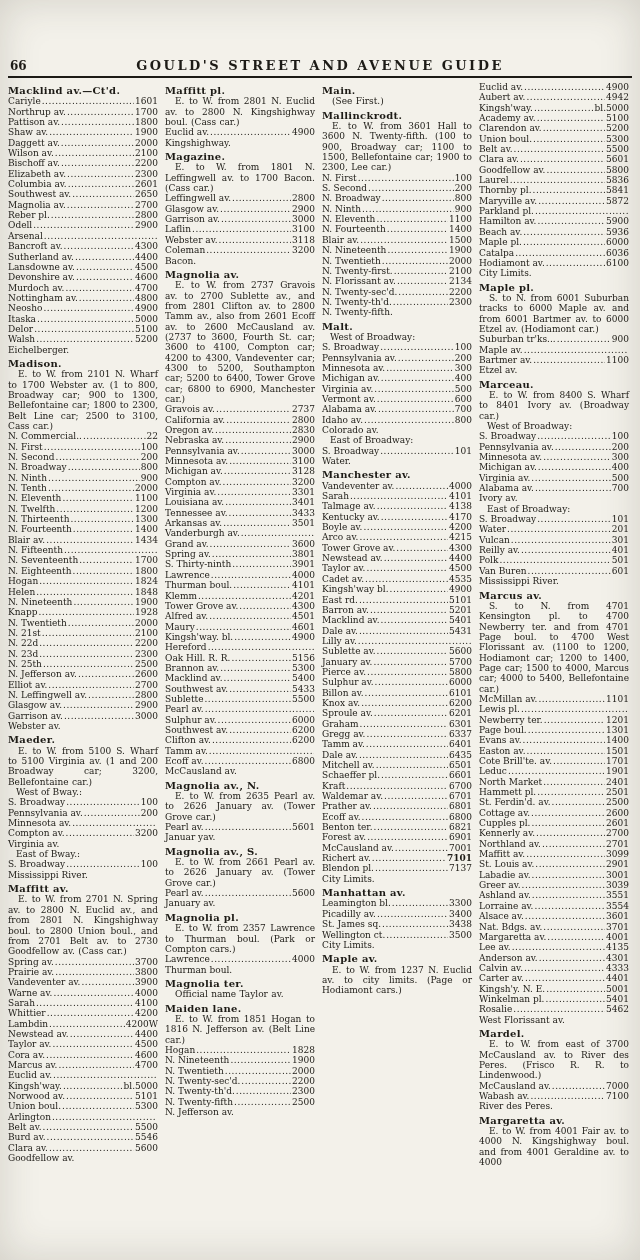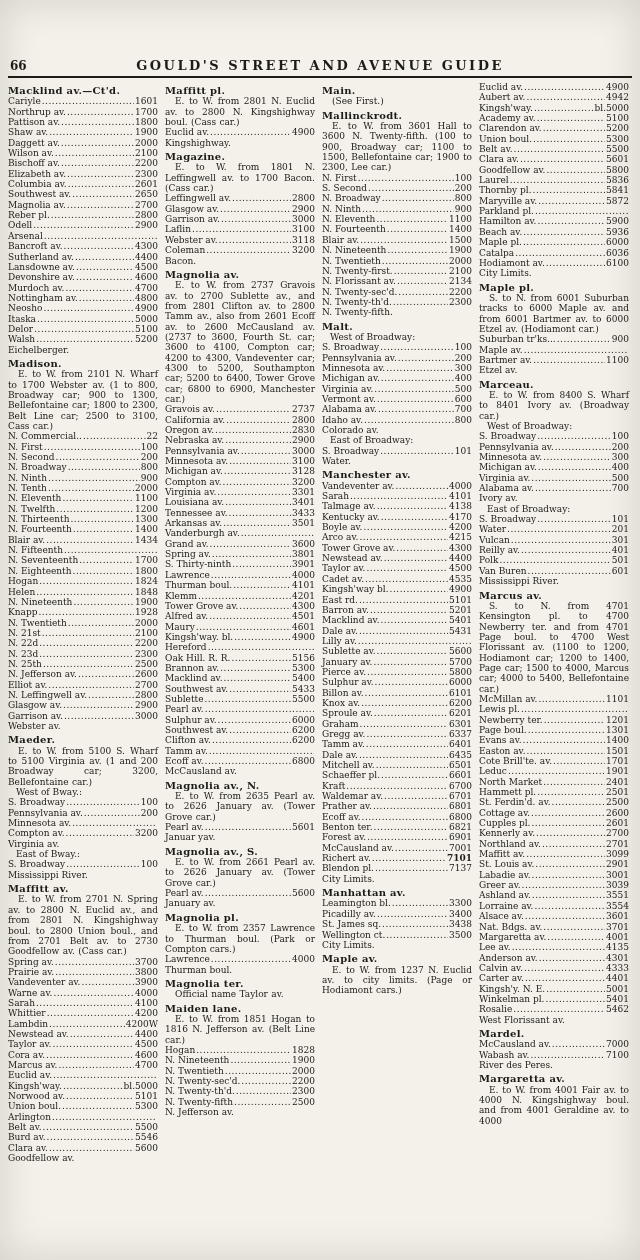--- a/index.html
+++ b/index.html
@@ -1391,20 +1391,21 @@
           <span class="leader"></span>
           <span class="num">5401</span>
         </div>
         <div class="row">
           <span class="nm">Rosalie</span>
           <span class="leader"></span>
           <span class="num">5462</span>
         </div>
         <div class="plain">West Florissant av.</div>
         <div class="heading">Mardel.</div>
+        <div class="para">E. to W. from east of 3700 McCausland av. to River des Peres. (Frisco R. R. to Lindenwood.)</div>
         <div class="row">
           <span class="nm">McCausland av.</span>
           <span class="leader"></span>
           <span class="num">7000</span>
         </div>
         <div class="row">
           <span class="nm">Wabash av.</span>
           <span class="leader"></span>
           <span class="num">7100</span>
         </div>

